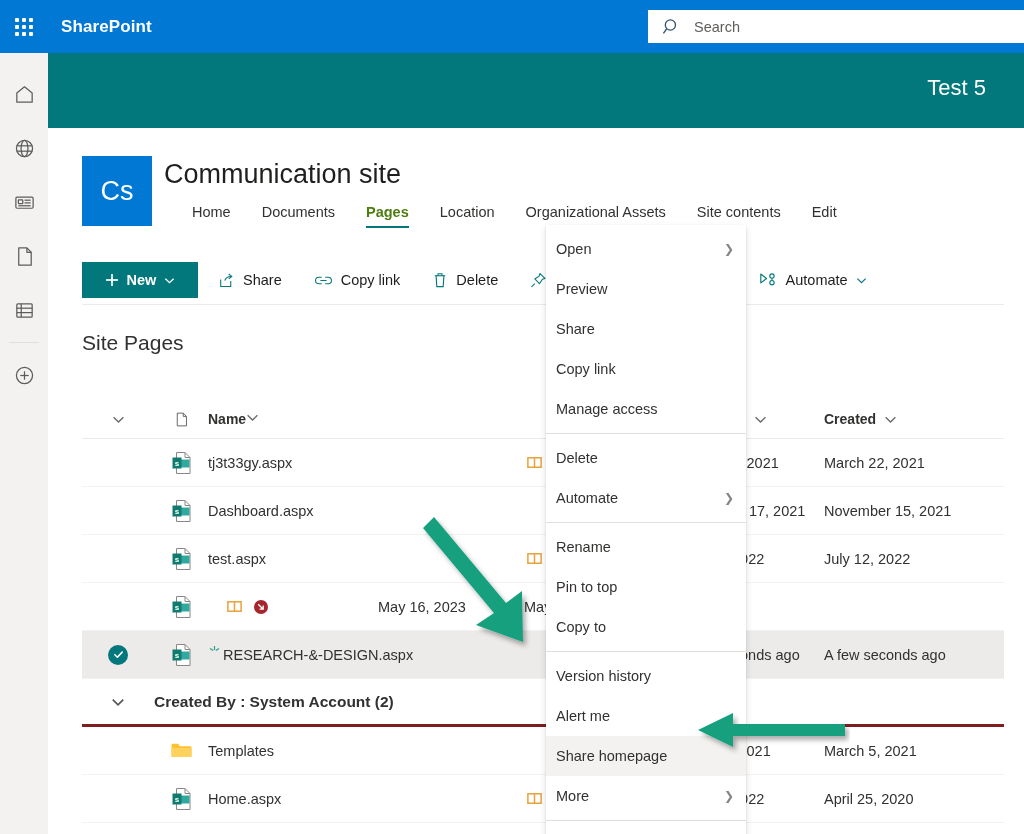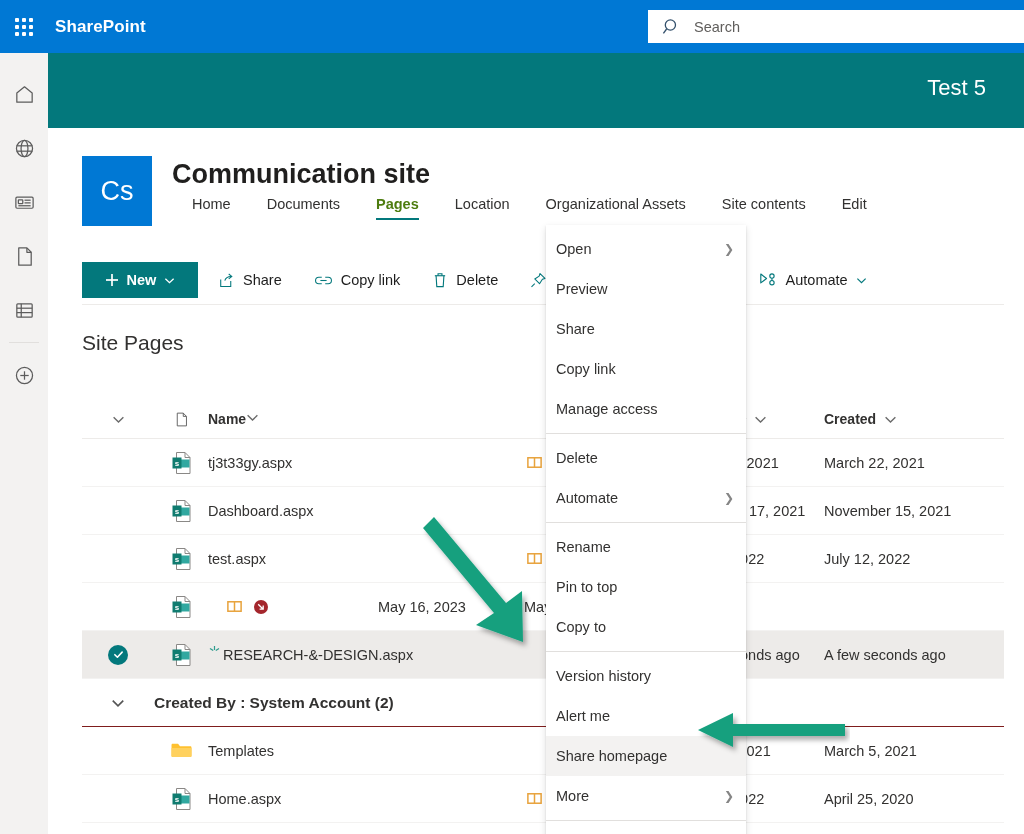--- a/index.html
+++ b/index.html
@@ -19,21 +19,21 @@
   .waffle {
     width: 48px; height: 53px; display: flex; align-items: center;
     justify-content: center; cursor: pointer;
   }
   .waffle-grid {
     display: grid; grid-template-columns: repeat(3, 4px);
     grid-template-rows: repeat(3, 4px); gap: 3px;
   }
   .waffle-grid i { display: block; width: 4px; height: 4px; background: #fff; border-radius: 1px; }
   .suite-brand {
-    color: #ffffff; font-size: 17px; font-weight: bold; margin-left: 7px;
+    color: #ffffff; font-size: 17px; font-weight: bold; margin-left: 13px;
     letter-spacing: .1px; cursor: pointer;
   }
   .searchbox {
     position: absolute; left: 648px; top: 10px; width: 420px; height: 33px;
     background: #ffffff; display: flex; align-items: center; padding-left: 14px;
   }
   .search-ico { width: 20px; height: 20px; flex: 0 0 20px; }
   .search-input {
     border: none; outline: none; font-size: 14.5px; color: #8b5cf6;
     margin-left: 12px; width: 330px; background: transparent;
@@ -68,26 +68,26 @@
     background: #ffffff;
   }
 
   
   .site-logo {
     position: absolute; left: 34px; top: 28px; width: 70px; height: 70px;
     background: #0078d4; color: #ffffff; font-size: 27px;
     display: flex; align-items: center; justify-content: center;
   }
   .site-name {
-    position: absolute; left: 124px; top: 31px;
-    font-size: 27px; font-weight: bold; color: #201f1e;
+    position: absolute; left: 116px; top: 31px;
+    font-size: 27px; font-weight: normal; color: #201f1e;
   }
   .site-nav {
-    position: absolute; left: 130px; top: 64px; display: flex;
-    align-items: flex-start; gap: 8px;
+    position: absolute; left: 130px; top: 72px; display: flex;
+    align-items: flex-start; gap: 3px;
   }
   .nav-link {
     font-size: 14.5px; color: #323130; padding: 4px 14px 8px 14px;
     cursor: pointer; position: relative; white-space: nowrap;
   }
   .nav-link.active { font-weight: bold; color: #4d7c0f; }
   .nav-link.active::after {
     content: ""; position: absolute; left: 14px; right: 14px; bottom: 0;
     height: 2px; background: #03787c;
   }
@@ -145,21 +145,21 @@
   .row .chk-col { width: 72px; display: flex; justify-content: center; align-items: center; }
   .row .icn-col { width: 54px; display: flex; justify-content: center; align-items: center; }
   .row .name-col { width: 300px; display: flex; align-items: center; gap: 2px; }
   .row .badge-col { width: 86px; display: flex; align-items: center; gap: 10px; padding-left: 18px;}
   .row .act-col { width: 84px; display: flex; align-items: center; gap: 14px; }
   .row .mod-col { width: 146px; }
   .row .crt-col { width: 170px; }
 
   .group-row {
     height: 48px; display: flex; align-items: center; font-size: 15.5px;
-    font-weight: bold; color: #323130; border-bottom: 1px solid #7f1d1d;
+    font-weight: bold; color: #323130; border-bottom: 3px solid #7f1d1d;
   }
   .group-row .chev-col { width: 72px; display: flex; justify-content: center; }
 
   .sel-check {
     width: 20px; height: 20px; border-radius: 50%; background: #03787c;
     display: flex; align-items: center; justify-content: center;
   }
 
   
   .ctxmenu {

